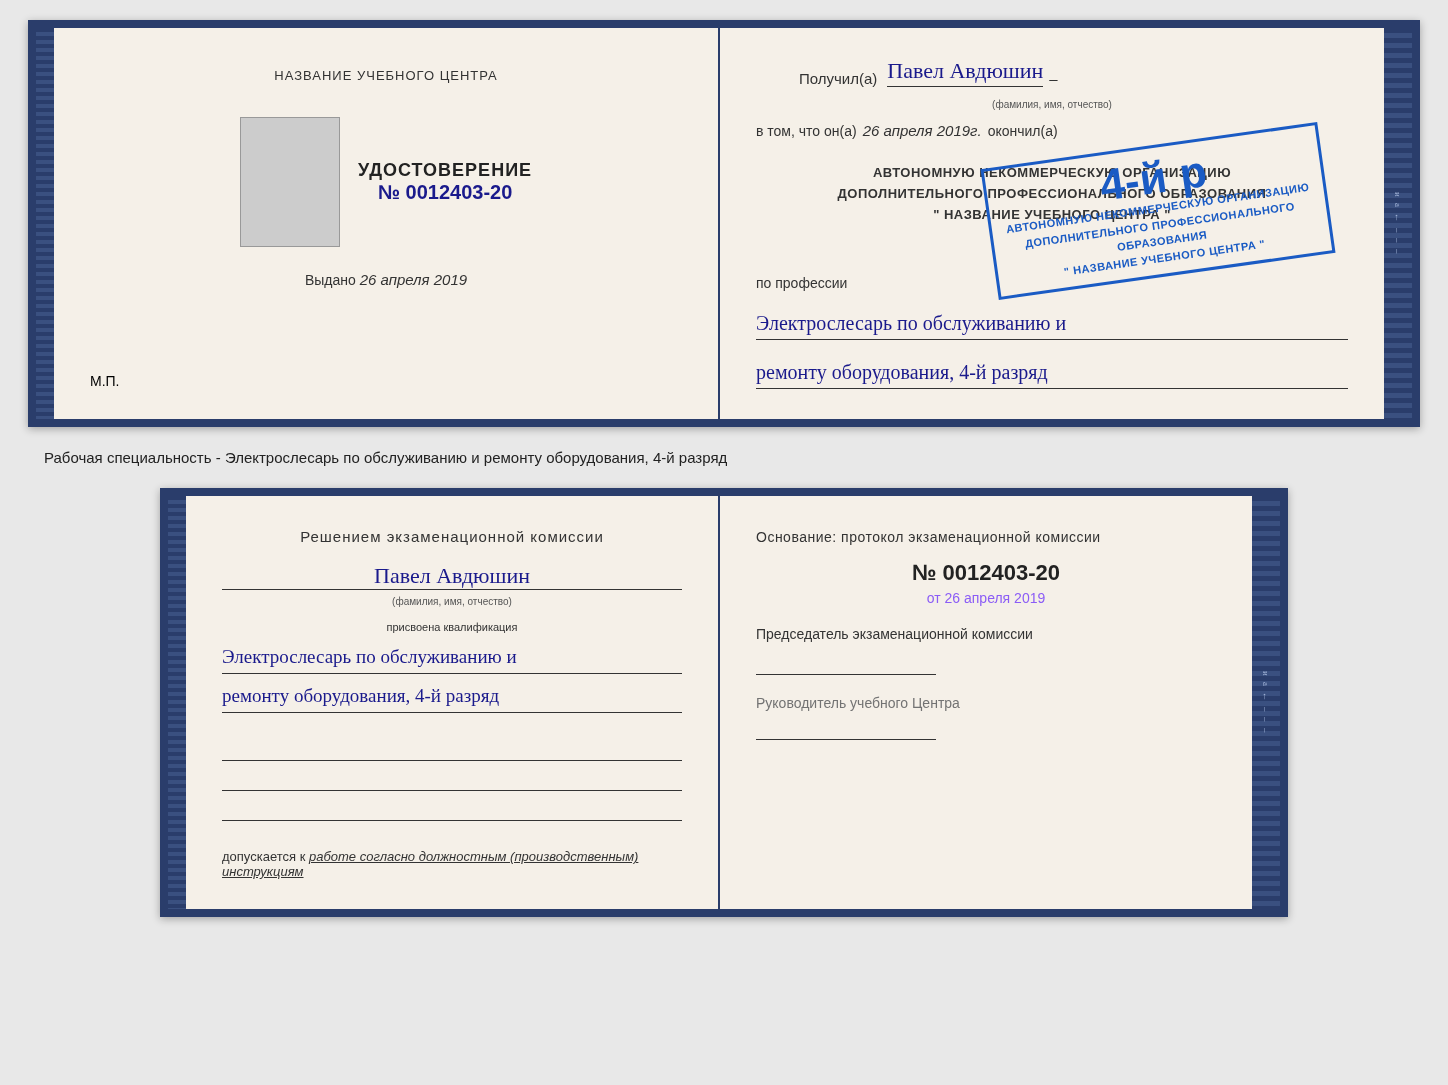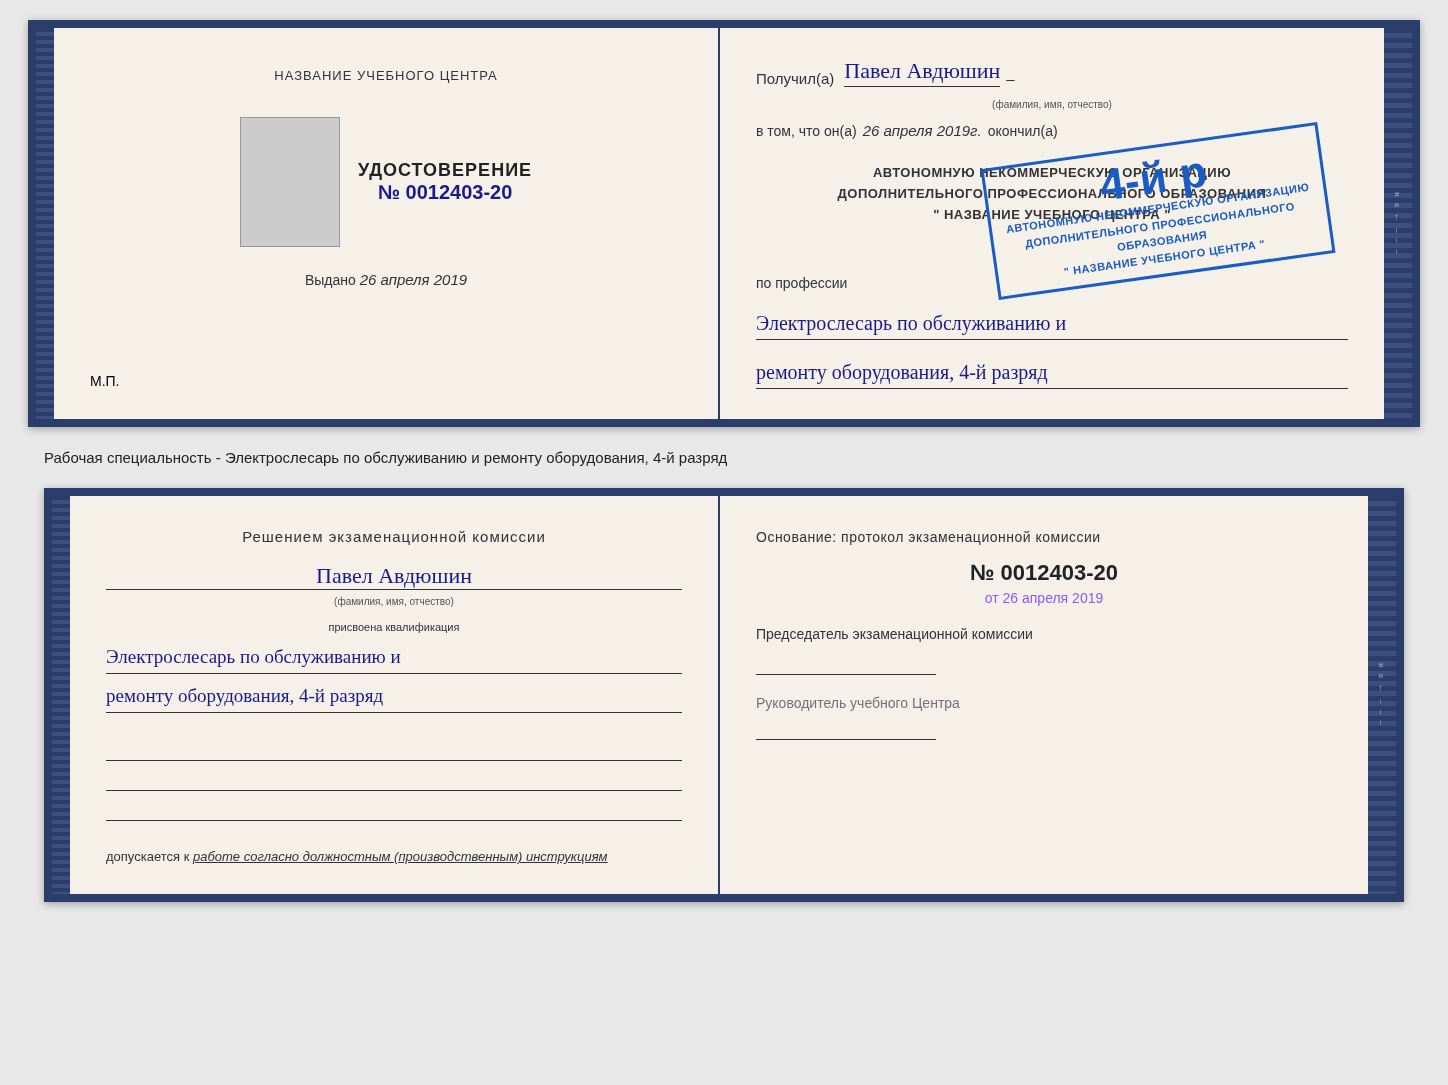--- a/index.html
+++ b/index.html
@@ -109,20 +109,21 @@
 
     
     .poluchil-line {
       font-size: 15px;
       font-family: Arial, sans-serif;
       color: #333;
       display: flex;
       align-items: flex-end;
       gap: 6px;
       flex-wrap: wrap;
+      margin-left: 43px;
     }
 
     .handwritten-name {
       font-family: 'Segoe Script', 'Brush Script MT', cursive;
       font-size: 22px;
       color: #1a1a8c;
       border-bottom: 1px solid #333;
       padding-bottom: 2px;
       margin-left: 4px;
     }
@@ -216,21 +217,21 @@
     .between-section {
       width: 1360px;
       font-size: 15px;
       font-family: Arial, sans-serif;
       color: #222;
       padding: 4px 0;
     }
 
     
     .document-bottom {
-      width: 1360px;
+      width: 1128px;
       display: flex;
       background: #f5f0e8;
       border: 8px solid #2a3d6b;
       box-shadow: 0 2px 8px rgba(0,0,0,0.3);
     }
 
     .bottom-left, .bottom-right {
       flex: 1;
       padding: 30px 36px;
       position: relative;

